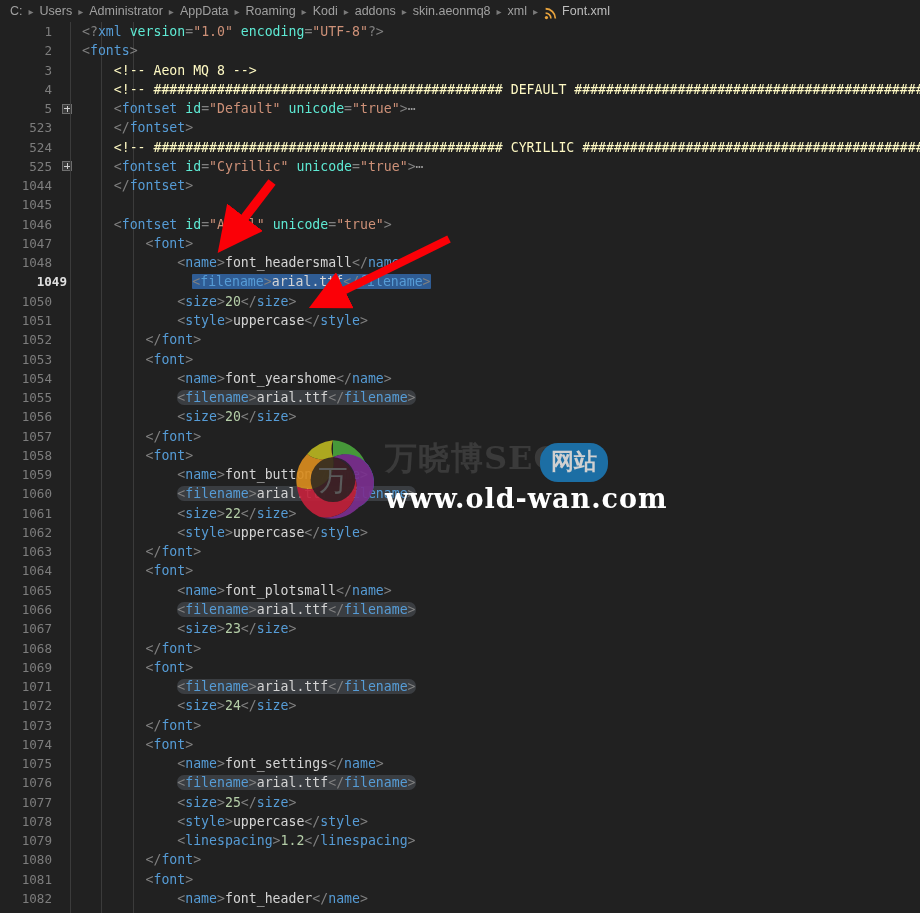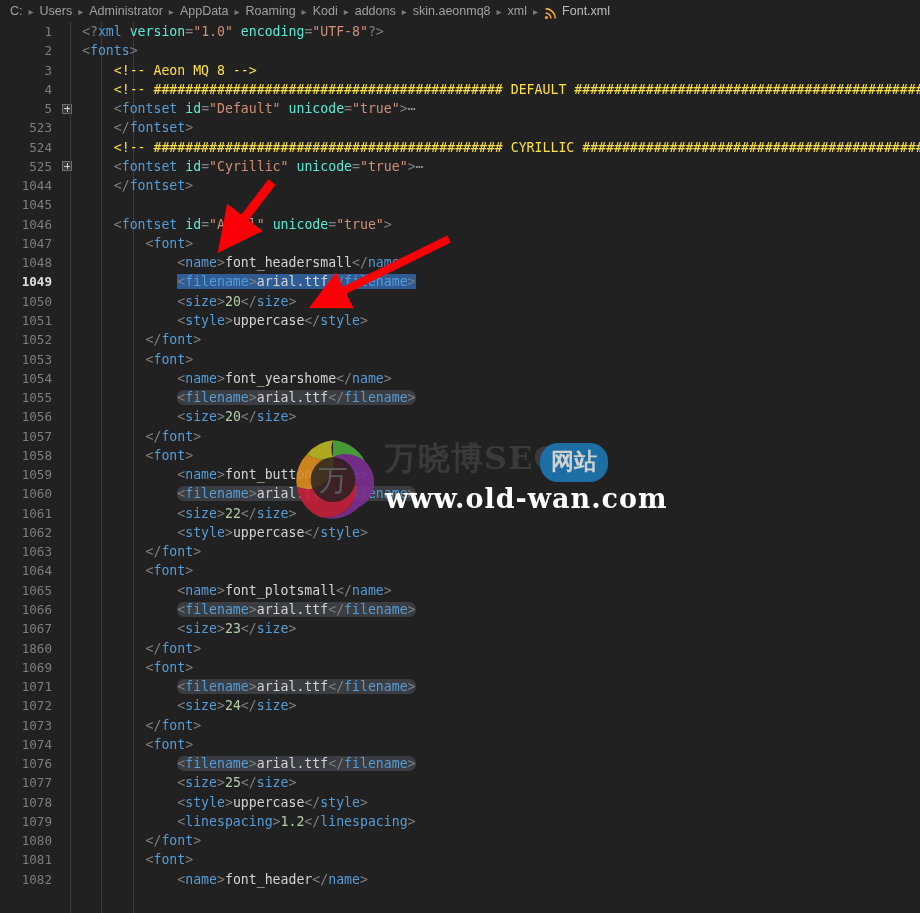--- a/index.html
+++ b/index.html
@@ -72,21 +72,21 @@
 
   .ln {
     width: 56px;
     min-width: 56px;
     text-align: right;
     color: #7d7d7d;
     padding-right: 4px;
     font-size: 12.6px;
     user-select: none;
   }
-  .ln.current { color: #e0e0e0; font-weight: bold; }
+  .ln.current { color: #e0e0e0; font-weight: bold; margin-left: 15px; }
 
   .fold {
     width: 14px;
     min-width: 14px;
     margin-left: 4px;
     display: flex;
     align-items: center;
     justify-content: center;
     user-select: none;
   }
@@ -132,21 +132,21 @@
     background: #3b3b3b;
     z-index: 1;
   }
 
   
   .t-punct  { color: #808080; }
   .t-tag    { color: #569cd6; }
   .t-attr   { color: #5eead4; }
   .t-str    { color: #ce9178; }
   .t-txt    { color: #d4d4d4; }
-  .t-cmt    { color: #fde047; }
+  .t-cmt    { color: #fef9c3; }
   .t-num    { color: #b5cea8; }
   .t-dots   { color: #9a9a9a; }
 
   
   .hl      { background: #3a3d41; border-radius: 7px; }
   .hl-cur  { background: #2f5c94; border-radius: 1px; }
 
   
   #watermark {
     position: absolute;
@@ -263,26 +263,27 @@
       <div class="row"><span class="ln">1058</span><span class="fold"></span><span class="code"><span>        </span><span><span class="t-punct">&lt;</span><span class="t-tag">font</span><span class="t-punct">&gt;</span></span></span></div>
       <div class="row"><span class="ln">1059</span><span class="fold"></span><span class="code"><span>            </span><span><span class="t-punct">&lt;</span><span class="t-tag">name</span><span class="t-punct">&gt;</span><span class="t-txt">font_button</span><span class="t-punct">&lt;/</span><span class="t-tag">name</span><span class="t-punct">&gt;</span></span></span></div>
       <div class="row"><span class="ln">1060</span><span class="fold"></span><span class="code"><span>            </span><span class="hl"><span class="t-punct">&lt;</span><span class="t-tag">filename</span><span class="t-punct">&gt;</span><span class="t-txt">arial.ttf</span><span class="t-punct">&lt;/</span><span class="t-tag">filename</span><span class="t-punct">&gt;</span></span></span></div>
       <div class="row"><span class="ln">1061</span><span class="fold"></span><span class="code"><span>            </span><span><span class="t-punct">&lt;</span><span class="t-tag">size</span><span class="t-punct">&gt;</span><span class="t-num">22</span><span class="t-punct">&lt;/</span><span class="t-tag">size</span><span class="t-punct">&gt;</span></span></span></div>
       <div class="row"><span class="ln">1062</span><span class="fold"></span><span class="code"><span>            </span><span><span class="t-punct">&lt;</span><span class="t-tag">style</span><span class="t-punct">&gt;</span><span class="t-txt">uppercase</span><span class="t-punct">&lt;/</span><span class="t-tag">style</span><span class="t-punct">&gt;</span></span></span></div>
       <div class="row"><span class="ln">1063</span><span class="fold"></span><span class="code"><span>        </span><span><span class="t-punct">&lt;/</span><span class="t-tag">font</span><span class="t-punct">&gt;</span></span></span></div>
       <div class="row"><span class="ln">1064</span><span class="fold"></span><span class="code"><span>        </span><span><span class="t-punct">&lt;</span><span class="t-tag">font</span><span class="t-punct">&gt;</span></span></span></div>
       <div class="row"><span class="ln">1065</span><span class="fold"></span><span class="code"><span>            </span><span><span class="t-punct">&lt;</span><span class="t-tag">name</span><span class="t-punct">&gt;</span><span class="t-txt">font_plotsmall</span><span class="t-punct">&lt;/</span><span class="t-tag">name</span><span class="t-punct">&gt;</span></span></span></div>
       <div class="row"><span class="ln">1066</span><span class="fold"></span><span class="code"><span>            </span><span class="hl"><span class="t-punct">&lt;</span><span class="t-tag">filename</span><span class="t-punct">&gt;</span><span class="t-txt">arial.ttf</span><span class="t-punct">&lt;/</span><span class="t-tag">filename</span><span class="t-punct">&gt;</span></span></span></div>
       <div class="row"><span class="ln">1067</span><span class="fold"></span><span class="code"><span>            </span><span><span class="t-punct">&lt;</span><span class="t-tag">size</span><span class="t-punct">&gt;</span><span class="t-num">23</span><span class="t-punct">&lt;/</span><span class="t-tag">size</span><span class="t-punct">&gt;</span></span></span></div>
-      <div class="row"><span class="ln">1860</span><span class="fold"></span><span class="code"><span>        </span><span><span class="t-punct">&lt;/</span><span class="t-tag">font</span><span class="t-punct">&gt;</span></span></span></div>
+      <div class="row"><span class="ln">1068</span><span class="fold"></span><span class="code"><span>        </span><span><span class="t-punct">&lt;/</span><span class="t-tag">font</span><span class="t-punct">&gt;</span></span></span></div>
       <div class="row"><span class="ln">1069</span><span class="fold"></span><span class="code"><span>        </span><span><span class="t-punct">&lt;</span><span class="t-tag">font</span><span class="t-punct">&gt;</span></span></span></div>
       <div class="row"><span class="ln">1071</span><span class="fold"></span><span class="code"><span>            </span><span class="hl"><span class="t-punct">&lt;</span><span class="t-tag">filename</span><span class="t-punct">&gt;</span><span class="t-txt">arial.ttf</span><span class="t-punct">&lt;/</span><span class="t-tag">filename</span><span class="t-punct">&gt;</span></span></span></div>
       <div class="row"><span class="ln">1072</span><span class="fold"></span><span class="code"><span>            </span><span><span class="t-punct">&lt;</span><span class="t-tag">size</span><span class="t-punct">&gt;</span><span class="t-num">24</span><span class="t-punct">&lt;/</span><span class="t-tag">size</span><span class="t-punct">&gt;</span></span></span></div>
       <div class="row"><span class="ln">1073</span><span class="fold"></span><span class="code"><span>        </span><span><span class="t-punct">&lt;/</span><span class="t-tag">font</span><span class="t-punct">&gt;</span></span></span></div>
       <div class="row"><span class="ln">1074</span><span class="fold"></span><span class="code"><span>        </span><span><span class="t-punct">&lt;</span><span class="t-tag">font</span><span class="t-punct">&gt;</span></span></span></div>
+      <div class="row"><span class="ln">1075</span><span class="fold"></span><span class="code"><span>            </span><span><span class="t-punct">&lt;</span><span class="t-tag">name</span><span class="t-punct">&gt;</span><span class="t-txt">font_settings</span><span class="t-punct">&lt;/</span><span class="t-tag">name</span><span class="t-punct">&gt;</span></span></span></div>
       <div class="row"><span class="ln">1076</span><span class="fold"></span><span class="code"><span>            </span><span class="hl"><span class="t-punct">&lt;</span><span class="t-tag">filename</span><span class="t-punct">&gt;</span><span class="t-txt">arial.ttf</span><span class="t-punct">&lt;/</span><span class="t-tag">filename</span><span class="t-punct">&gt;</span></span></span></div>
       <div class="row"><span class="ln">1077</span><span class="fold"></span><span class="code"><span>            </span><span><span class="t-punct">&lt;</span><span class="t-tag">size</span><span class="t-punct">&gt;</span><span class="t-num">25</span><span class="t-punct">&lt;/</span><span class="t-tag">size</span><span class="t-punct">&gt;</span></span></span></div>
       <div class="row"><span class="ln">1078</span><span class="fold"></span><span class="code"><span>            </span><span><span class="t-punct">&lt;</span><span class="t-tag">style</span><span class="t-punct">&gt;</span><span class="t-txt">uppercase</span><span class="t-punct">&lt;/</span><span class="t-tag">style</span><span class="t-punct">&gt;</span></span></span></div>
       <div class="row"><span class="ln">1079</span><span class="fold"></span><span class="code"><span>            </span><span><span class="t-punct">&lt;</span><span class="t-tag">linespacing</span><span class="t-punct">&gt;</span><span class="t-num">1.2</span><span class="t-punct">&lt;/</span><span class="t-tag">linespacing</span><span class="t-punct">&gt;</span></span></span></div>
       <div class="row"><span class="ln">1080</span><span class="fold"></span><span class="code"><span>        </span><span><span class="t-punct">&lt;/</span><span class="t-tag">font</span><span class="t-punct">&gt;</span></span></span></div>
       <div class="row"><span class="ln">1081</span><span class="fold"></span><span class="code"><span>        </span><span><span class="t-punct">&lt;</span><span class="t-tag">font</span><span class="t-punct">&gt;</span></span></span></div>
       <div class="row"><span class="ln">1082</span><span class="fold"></span><span class="code"><span>            </span><span><span class="t-punct">&lt;</span><span class="t-tag">name</span><span class="t-punct">&gt;</span><span class="t-txt">font_header</span><span class="t-punct">&lt;/</span><span class="t-tag">name</span><span class="t-punct">&gt;</span></span></span></div>
       <div class="gutter-line"></div>
     </div>
 

